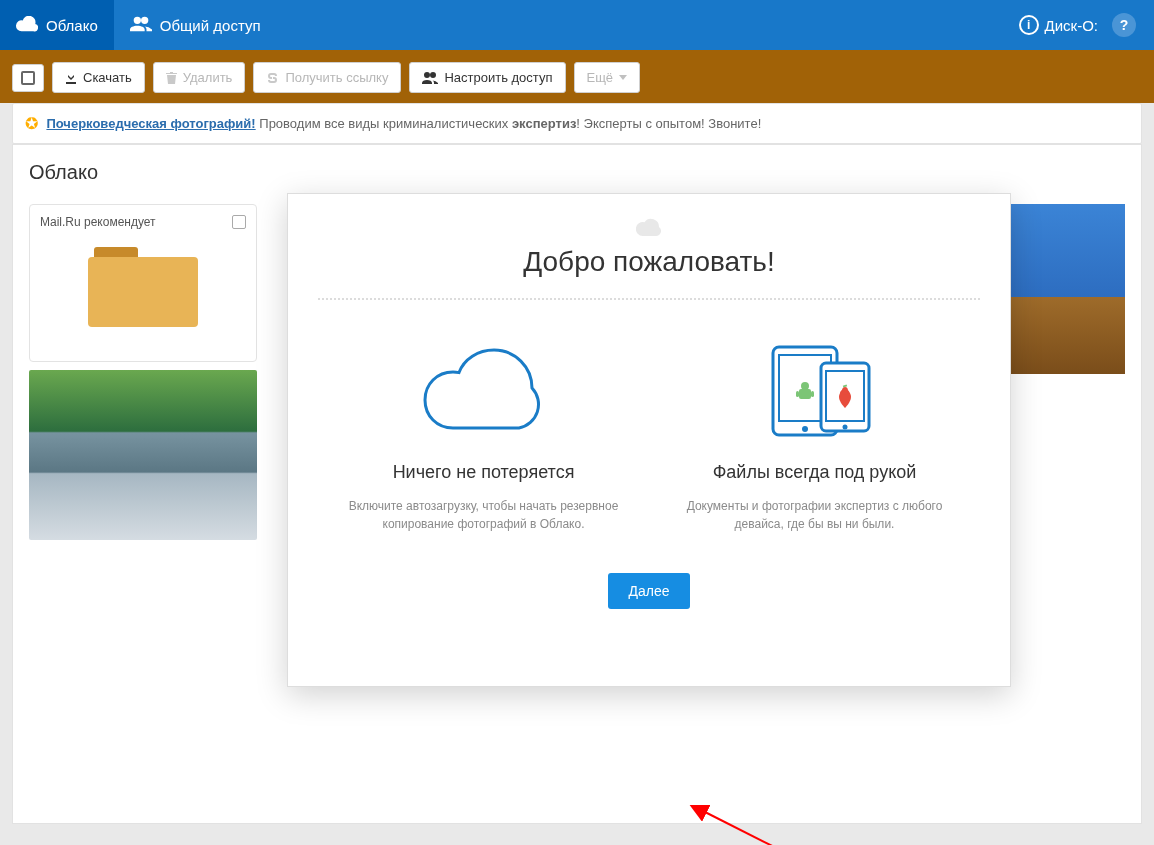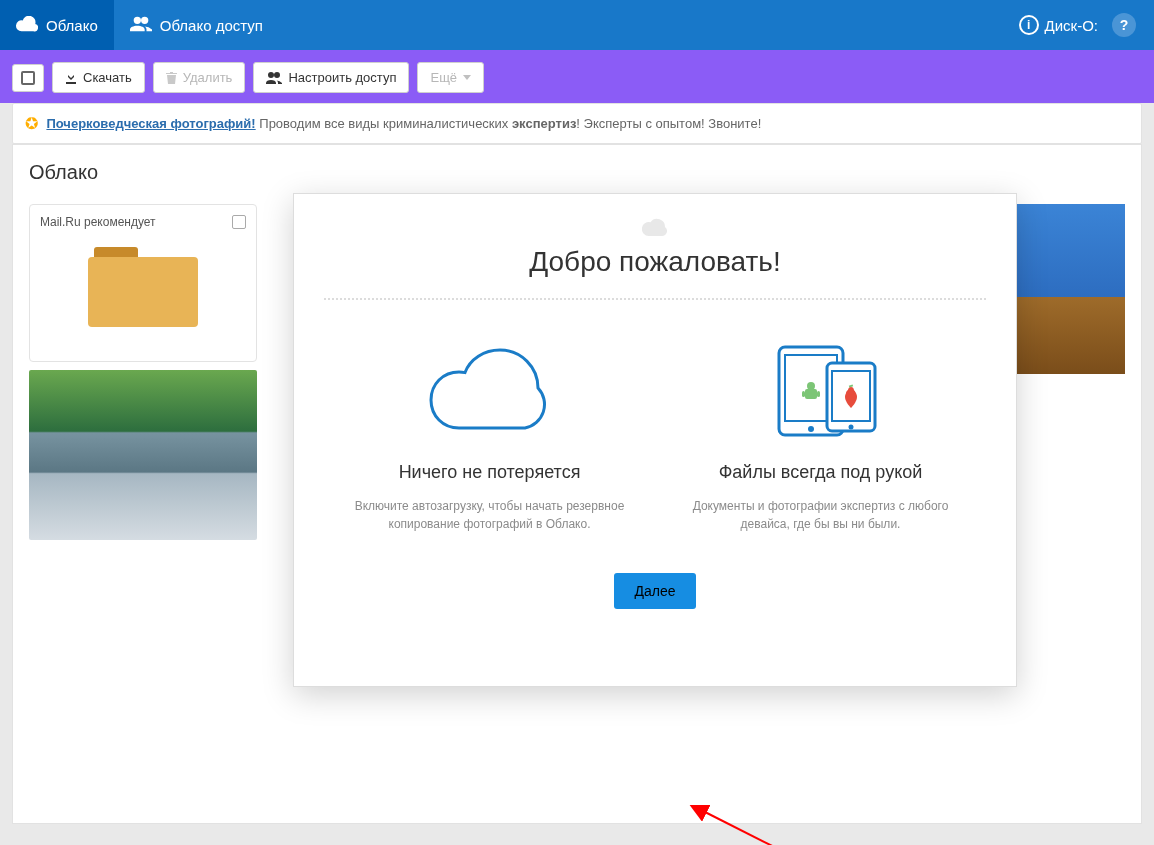--- a/index.html
+++ b/index.html
@@ -37,21 +37,21 @@
   .help-circle {
     width: 24px; height: 24px; border-radius: 50%; background:#4a95d6; color:#fff;
     display:flex; align-items:center; justify-content:center; font-weight:bold; font-size:14px; cursor:pointer;
   }
   .circle-i {
     width: 20px; height:20px; border:2px solid #fff; border-radius:50%;
     display:flex; align-items:center; justify-content:center; font-size:12px; font-weight:bold;
   }
 
   .toolbar {
-    background:#8b5cf6;
+    background:#a16207;
     padding: 12px 12px 10px 12px;
     display:flex; gap:8px; align-items:center;
   }
   .tbtn {
     background:#fff; border:1px solid #cfcfcf; border-radius:3px;
     padding:7px 12px; color:#555; font-size:13px; display:flex; align-items:center; gap:6px; cursor:pointer;
   }
   .tbtn.disabled { color:#b7b7b7;text-align:center; }
   .tbtn.sq { padding:6px 8px; }
   .tbtn .sq-check { width:14px; height:14px; border:2px solid #666; border-radius:2px; display:inline-block;}
@@ -87,41 +87,41 @@
   .thumb.lake {
     background: linear-gradient(to bottom, #6aa84f 0%, #2d6e3e 36%, #7793a0 37%, #5b7784 60%, #a6b7c2 61%, #d5dce2 100%);
   }
   .thumb.hay {
     background: linear-gradient(to bottom, #3b84d6 0%, #2d6dc0 55%, #9e6b2a 55%, #7a4d1a 100%);
   }
 
   
   .modal {
     position:absolute;
-    left: 280px; top: 48px;
+    left: 274px; top: 48px;
     width: 724px; height: 494px;
     background:#fff; border:1px solid #ddd;
     box-shadow: 0 8px 30px rgba(0,0,0,0.18);
     display:flex; flex-direction:column; align-items:center;
     padding: 24px 30px 24px 30px;
   }
   .modal .cloud-sm svg { display:block; }
   .modal h1 {
     font-weight:300; font-size:28px; color:#333; margin-top:10px;
   }
   .dots {
     width:100%; border-bottom:2px dotted #dcdcdc; margin:20px 0 36px 0;
   }
   .feat-row { display:flex; width:100%; justify-content:space-around;align-items:flex-end; }
   .feat { width:290px; text-align:center; }
   .feat-icon { height:110px; display:flex; align-items:center; justify-content:center; margin-bottom:16px;}
   .feat h3 { font-weight:400; font-size:18px; color:#333; margin-bottom:14px;}
   .feat p { font-size:12px; color:#8b8b8b; line-height:1.5;}
   .btn-primary {
-    margin-top:40px; background:#168de2; color:#000000; border:none;
+    margin-top:40px; background:#168de2; color:#ffffff; border:none;
     padding:10px 20px; font-size:14px; border-radius:3px; cursor:pointer;
   }
 
   
   .arrow {
     position:absolute; left:676px; top:660px; pointer-events:none;
   }
 </style>
 </head>
 <body>
@@ -134,21 +134,21 @@
         </svg>
     </span>
     <span>Облако</span>
   </div>
   <div class="tab">
     <span>
       <svg width="22" height="16" viewBox="0 0 24 16">
           <path fill="#fff" d="M8 8a4 4 0 1 0-4-4 4 4 0 0 0 4 4zm8 0a4 4 0 1 0-4-4 4 4 0 0 0 4 4zM0 16v-2c0-2.2 3.6-4 8-4s8 1.8 8 4v2zm18 0v-2c0-1.3-.8-2.4-2.1-3.2A12 12 0 0 1 24 14v2z"></path>
         </svg>
     </span>
-    <span>Облако доступ</span>
+    <span>Общий доступ</span>
   </div>
   <div class="spacer"></div>
   <div class="right">
     <div class="disk">
       <span class="circle-i">i</span>
       <span>Диск-О:</span>
     </div>
     <div class="help-circle">?</div>
   </div>
 </div>
@@ -165,20 +165,28 @@
       </span>
     <span>Скачать</span>
   </div>
   <div class="tbtn disabled">
     <span>
         <svg width="11" height="12" viewBox="0 0 11 12">
           <path fill="#c9c9c9" d="M1 3h9l-1 9H2zM0 1h11v1H0zM4 0h3v1H4z"></path>
         </svg>
       </span>
     <span>Удалить</span>
+  </div>
+  <div class="tbtn disabled">
+    <span>
+        <svg width="13" height="12" viewBox="0 0 13 12">
+          <path fill="#c9c9c9" d="M5 1a3 3 0 0 0 0 6h1V5H5a1 1 0 1 1 0-2h3a1 1 0 0 1 1 1h2a3 3 0 0 0-3-3zm3 10a3 3 0 0 0 0-6H7v2h1a1 1 0 1 1 0 2H5a1 1 0 0 1-1-1H2a3 3 0 0 0 3 3z"></path>
+        </svg>
+      </span>
+    <span>Получить ссылку</span>
   </div>
   <div class="tbtn dark">
     <span>
         <svg width="16" height="12" viewBox="0 0 16 12">
           <path fill="#333" d="M5 6a3 3 0 1 0-3-3 3 3 0 0 0 3 3zm6 0a3 3 0 1 0-3-3 3 3 0 0 0 3 3zM0 12v-1c0-1.7 2.2-3 5-3s5 1.3 5 3v1zm12 0v-1c0-1-.5-1.8-1.4-2.4A8 8 0 0 1 16 11v1z"></path>
         </svg>
       </span>
     <span>Настроить доступ</span>
   </div>
   <div class="tbtn disabled">

